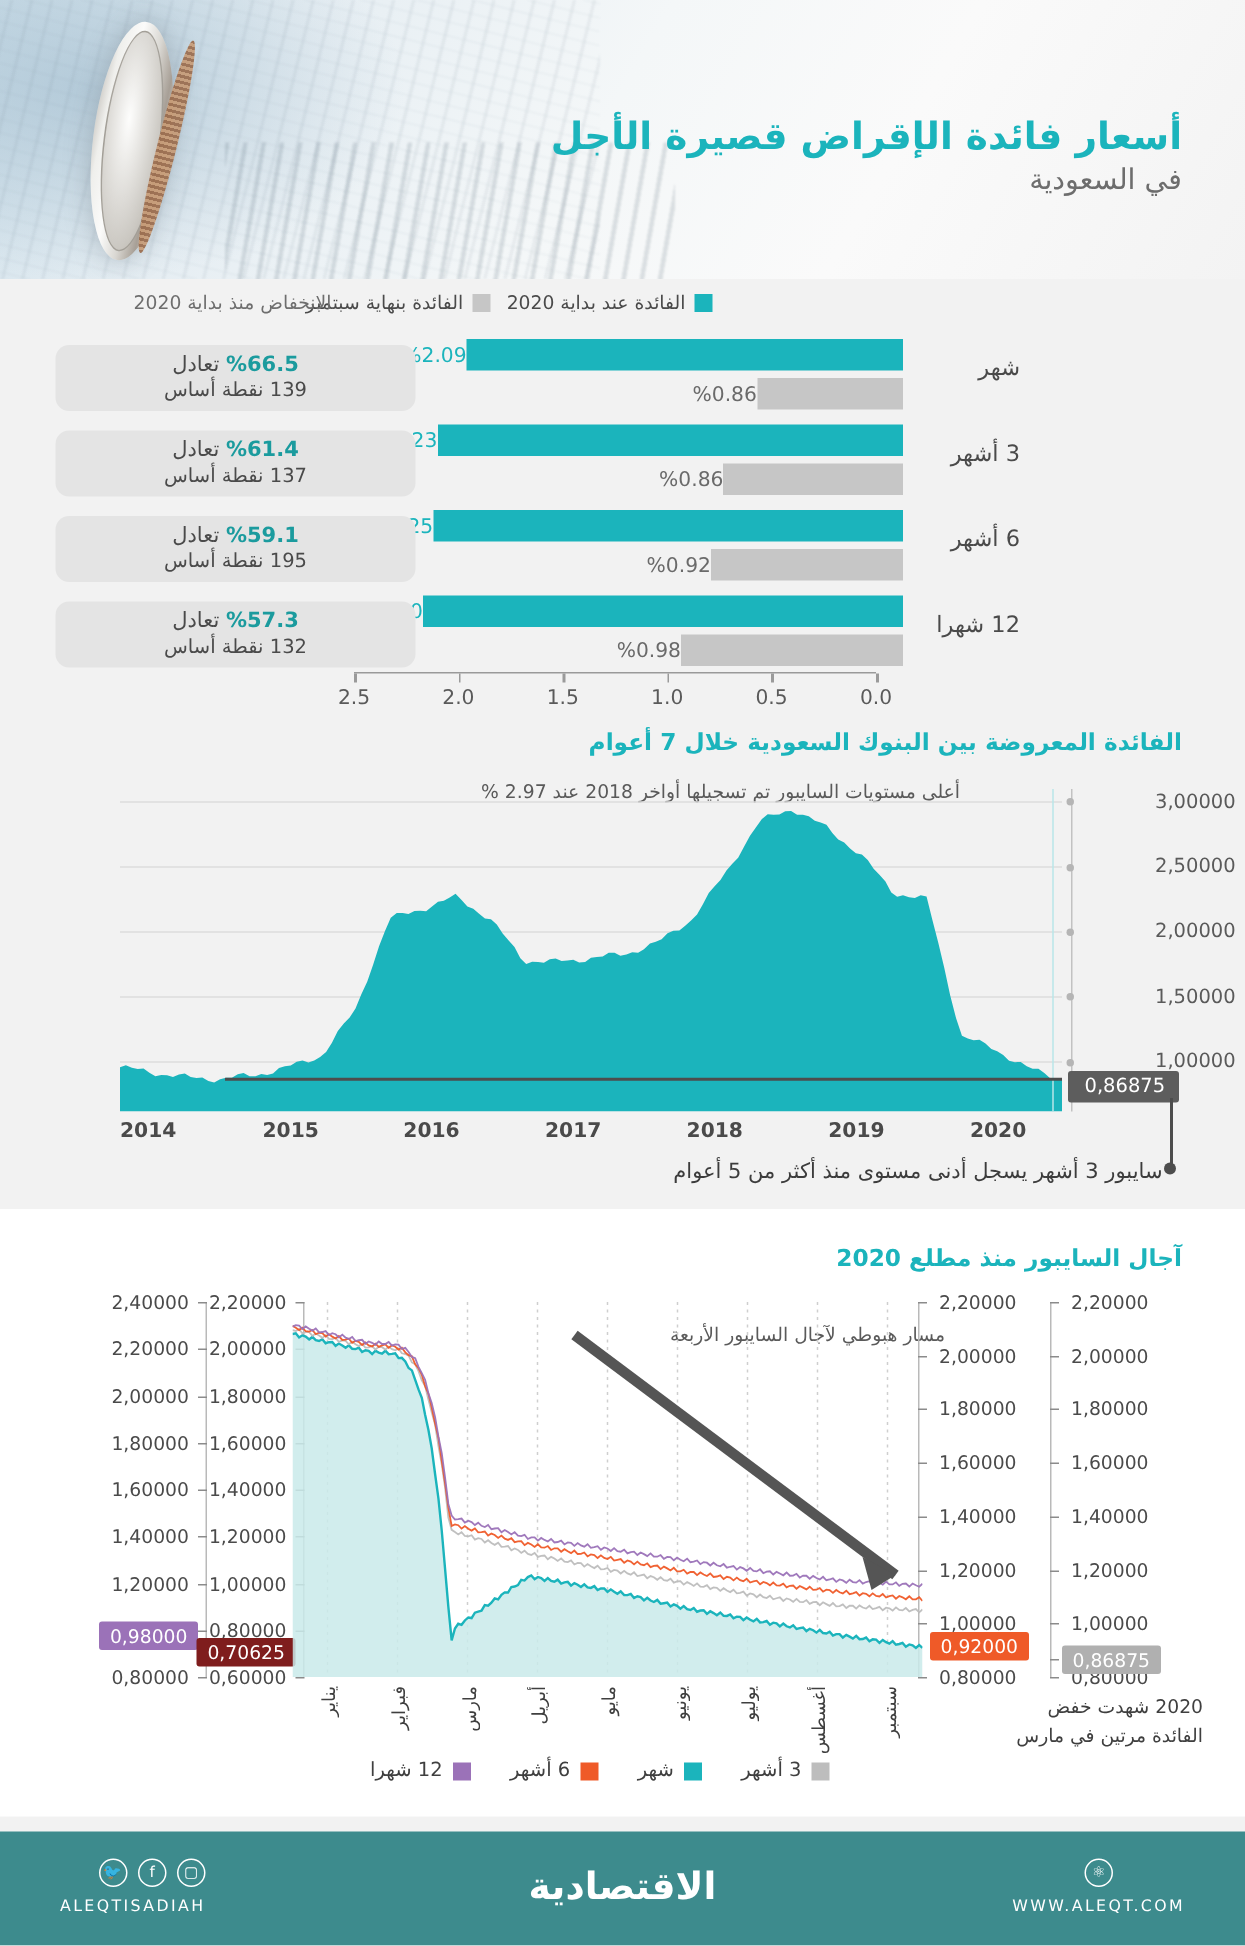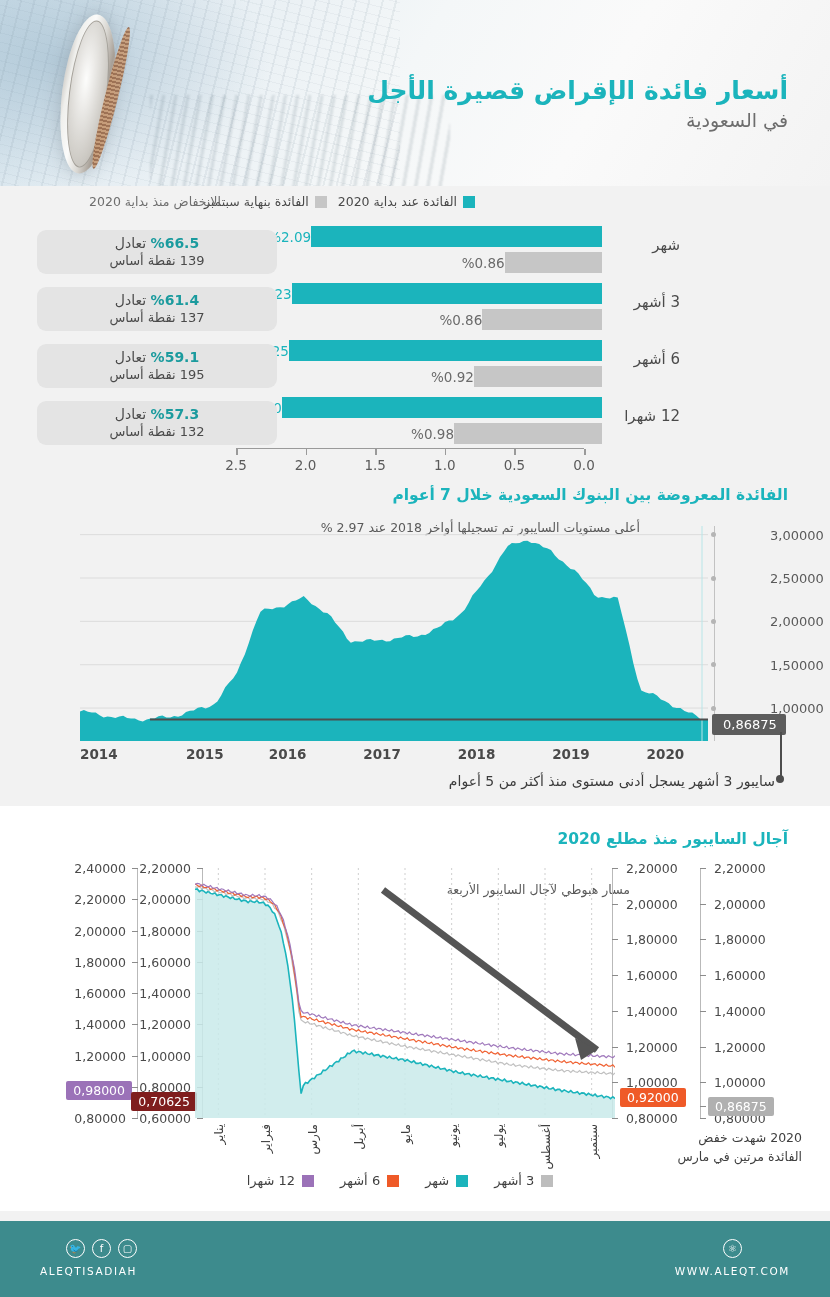--- a/index.html
+++ b/index.html
@@ -360,21 +360,21 @@
         <div style="position: absolute; left: -1px; top: 49.5161px; width: 5px; height: 5px; border-radius: 50%; background: rgb(181, 181, 181);"></div>
         <span style="top: 95.3629px;">2,00000</span>
         <div style="position: absolute; left: -1px; top: 92.8629px; width: 5px; height: 5px; border-radius: 50%; background: rgb(181, 181, 181);"></div>
         <span style="top: 138.71px;">1,50000</span>
         <div style="position: absolute; left: -1px; top: 136.21px; width: 5px; height: 5px; border-radius: 50%; background: rgb(181, 181, 181);"></div>
         <span style="top: 182.056px;">1,00000</span>
         <div style="position: absolute; left: -1px; top: 179.556px; width: 5px; height: 5px; border-radius: 50%; background: rgb(181, 181, 181);"></div>
       </div>
     <div class="sec2-xlabels" id="sec2xlabels">
         <span style="left: 0px;">2014</span>
-        <span style="left: 106px;">2015</span>
+        <span style="left: 95px;">2015</span>
         <span style="left: 188.872px;">2016</span>
         <span style="left: 283.308px;">2017</span>
         <span style="left: 377.744px;">2018</span>
         <span style="left: 472.18px;">2019</span>
         <span style="left: 566.617px;">2020</span>
       </div>
 
     <div class="badge-dark">0,86875</div>
     <div class="caption-stem"></div>
     <div class="caption-dot"></div>
@@ -529,19 +529,20 @@
 
   <div class="footer">
     <div class="f-social">
       <div class="f-icons">
         <span class="f-ic">▢</span>
         <span class="f-ic">f</span>
         <span class="f-ic">🐦</span>
       </div>
       <div class="f-handle">ALEQTISADIAH</div>
     </div>
+    <div class="f-brand">الاقتصادية</div>
     <div class="f-right">
       <div class="f-ic">⚛</div>
       <div class="f-url">WWW.ALEQT.COM</div>
     </div>
   </div>
 
 </div>
 
 </body></html>

